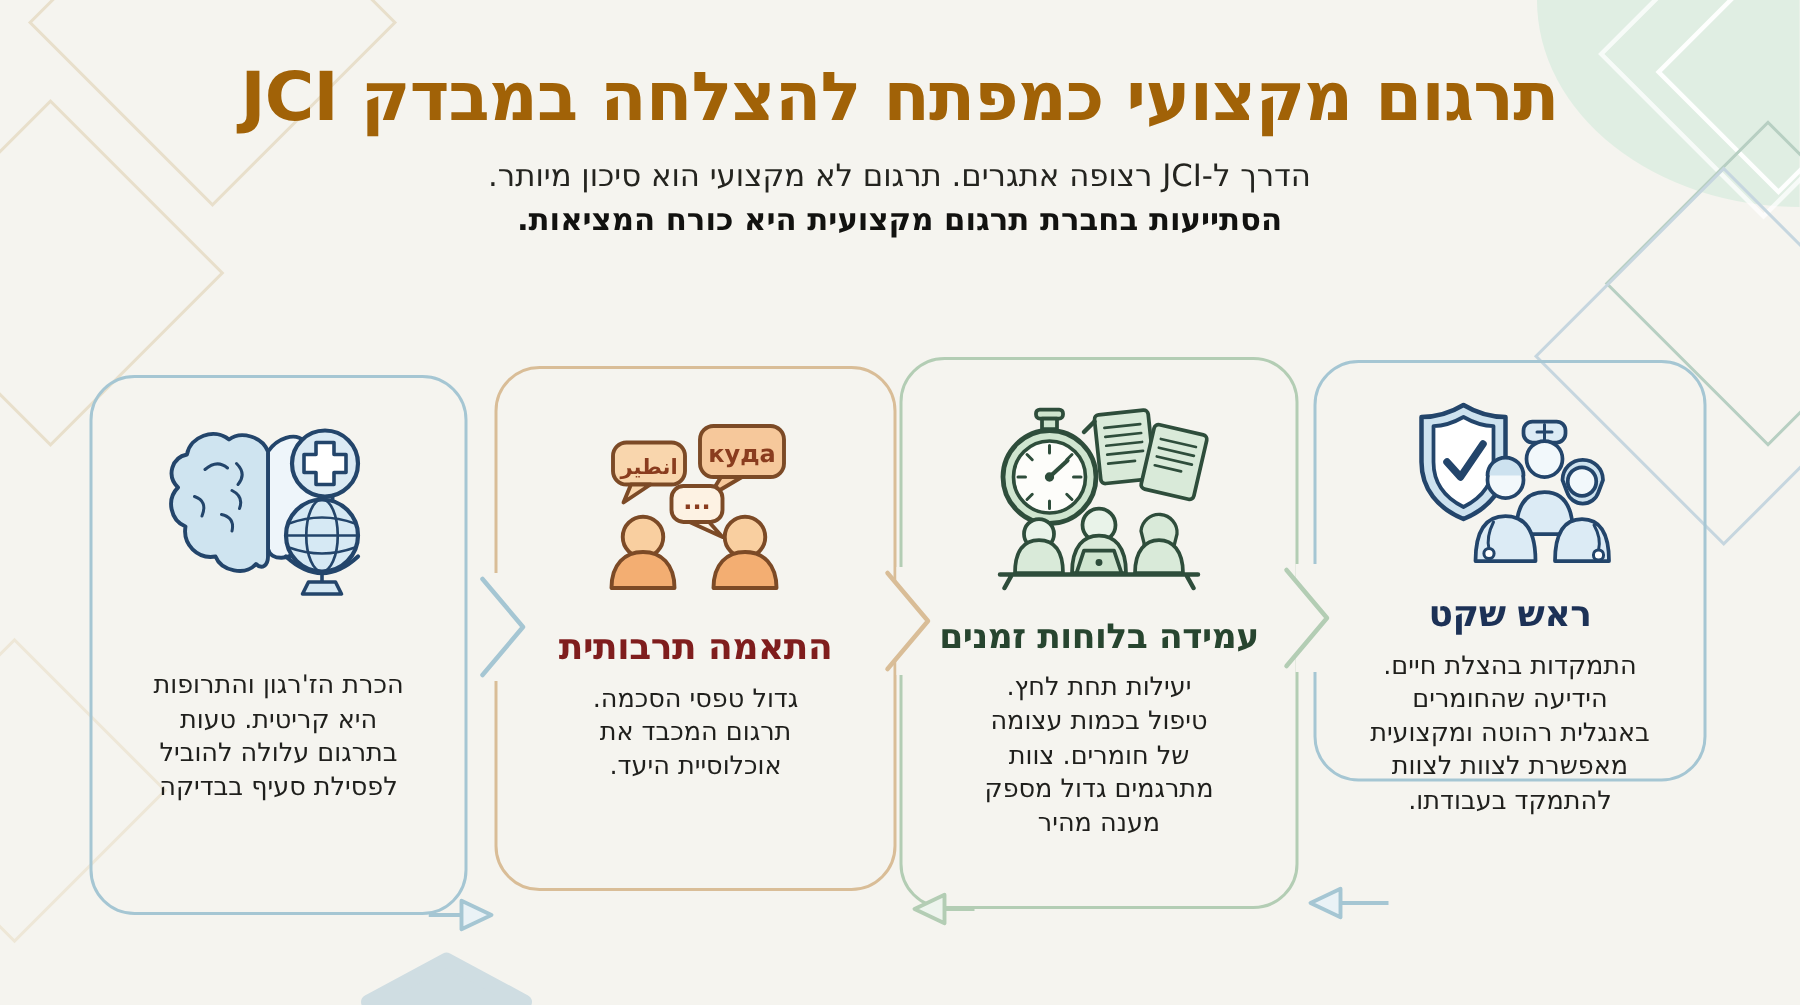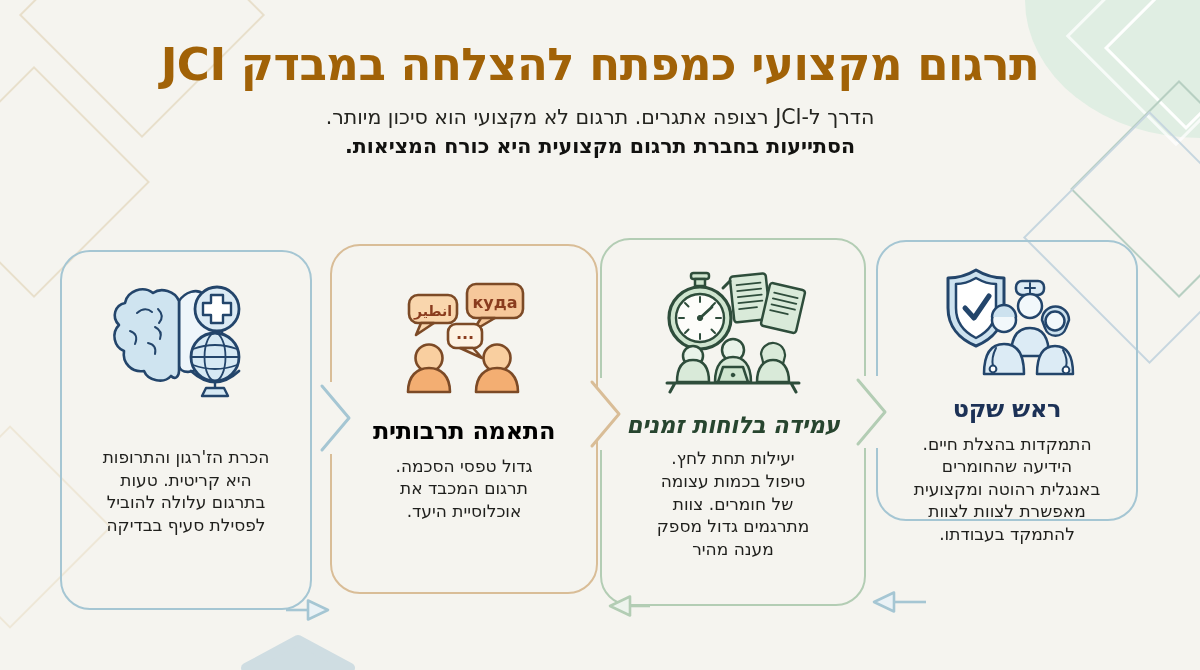--- a/index.html
+++ b/index.html
@@ -30,25 +30,25 @@
     position:absolute;border:2px solid;border-radius:30px;
     display:flex;flex-direction:column;align-items:center;text-align:center;
     box-sizing:border-box;
   }
   .card-1{left:876px;top:240px;width:262px;height:281px;border-color:#a5c6d3;}
   .card-2{left:600px;top:238px;width:266px;height:368px;border-color:#b3cdb4;}
   .card-3{left:330px;top:244px;width:268px;height:350px;border-color:#d9bd97;}
   .card-4{left:60px; top:250px;width:252px;height:360px;border-color:#a5c6d3;}
   .icon-wrap{height:140px;display:flex;align-items:center;justify-content:center;margin-top:22px;}
   .card h2{margin:10px 0 9px;font-size:24px;font-weight:bold;white-space:pre-line;line-height:1.15;letter-spacing:-0.3px;}
-  .card-2 h2{font-size:23px;font-style:italic;}
+  .card-2 h2{font-size:23px;}
   .card-4 h2{font-size:21.5px;margin-top:4px;}
   .card-1 h2,.card-4 h2{color:#1c3156;}
   .card-2 h2{color:#27452f;}
-  .card-3 h2{color:#000000;}
+  .card-3 h2{color:#7f1d1d;}
   .card p{margin:0;font-size:17px;line-height:1.33;color:#1f1f1c;white-space:pre-line;}
   .card-4 p{font-size:17px;margin-top:32px;}
   
   .chev,.flow-arrow{position:absolute;pointer-events:none;}
   #chev-green{left:854px;top:376px;}
   #chev-tan{left:588px;top:378px;}
   #chev-blue{left:318px;top:382px;}
   #arrow-card1{left:870px;top:589px;}
   #arrow-card2{left:606px;top:593px;}
   #arrow-card4{left:286px;top:597px;}

